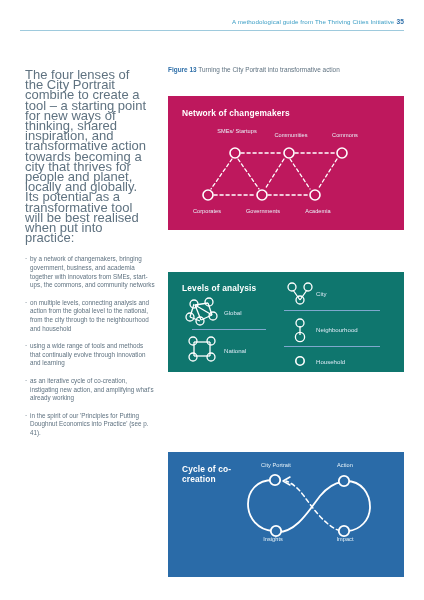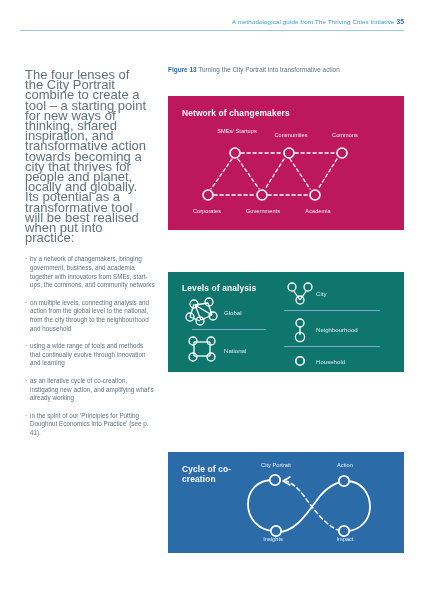--- a/index.html
+++ b/index.html
@@ -52,21 +52,21 @@
     font-size:8.4px;letter-spacing:.15px;
   }
 
   
   #panel1{top:96px;height:134px;background:#be185d;}
   
   #panel2{top:240px;height:100px;background:#0f766e;margin-top:32px;}
   
   #panel3{top:350px;height:90px;background:#2e9cc4;}
   
-  #panel4{top:452px;height:101px;background:#2a6ba8;}
+  #panel4{top:452px;height:125px;background:#2a6ba8;}
 
   .node-label{
     position:absolute;color:#e8f4fa;font-size:5.6px;
     text-align:center;white-space:nowrap;letter-spacing:.05px;
   }
   .level-label{
     position:absolute;color:#dce9f5;font-size:6.1px;white-space:nowrap;
   }
   .divider{position:absolute;height:1px;background:#7fa8ce;}
 

